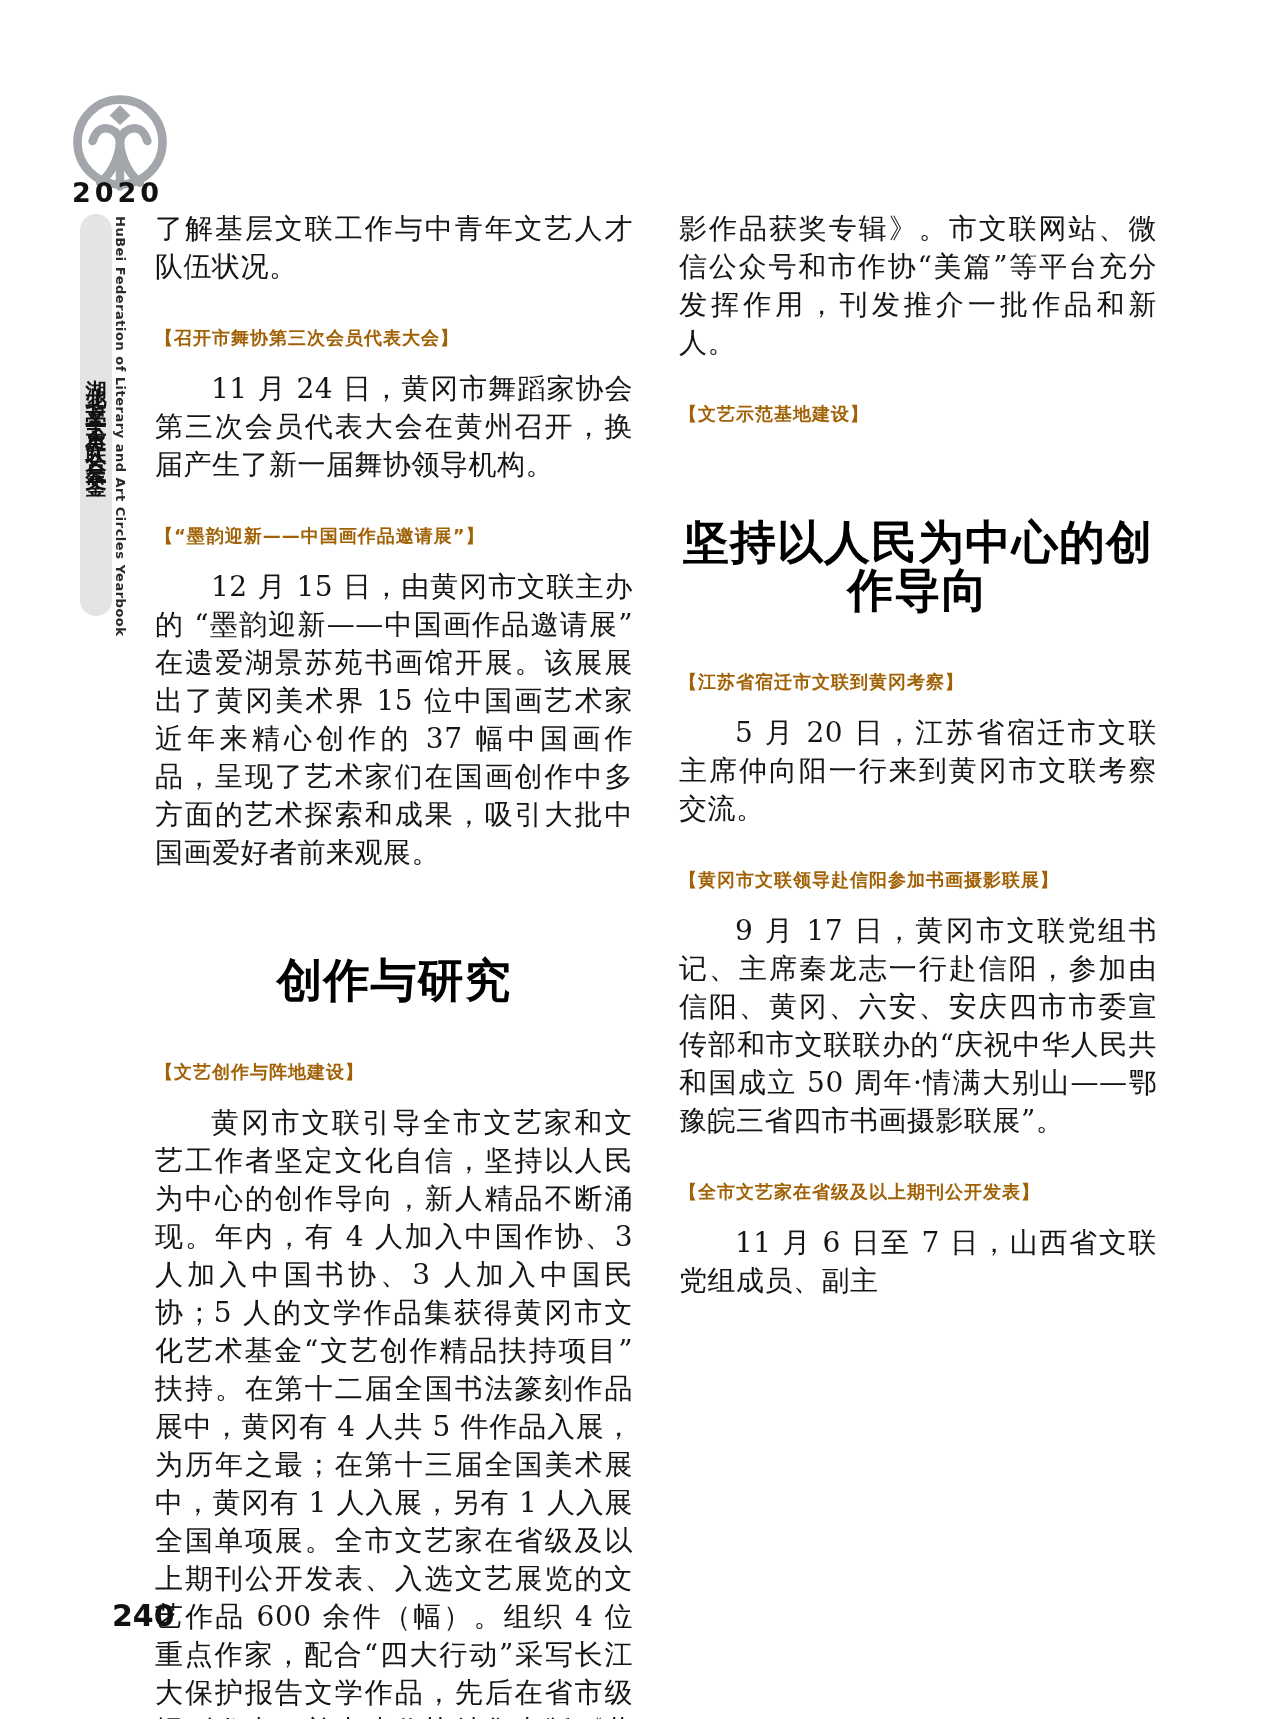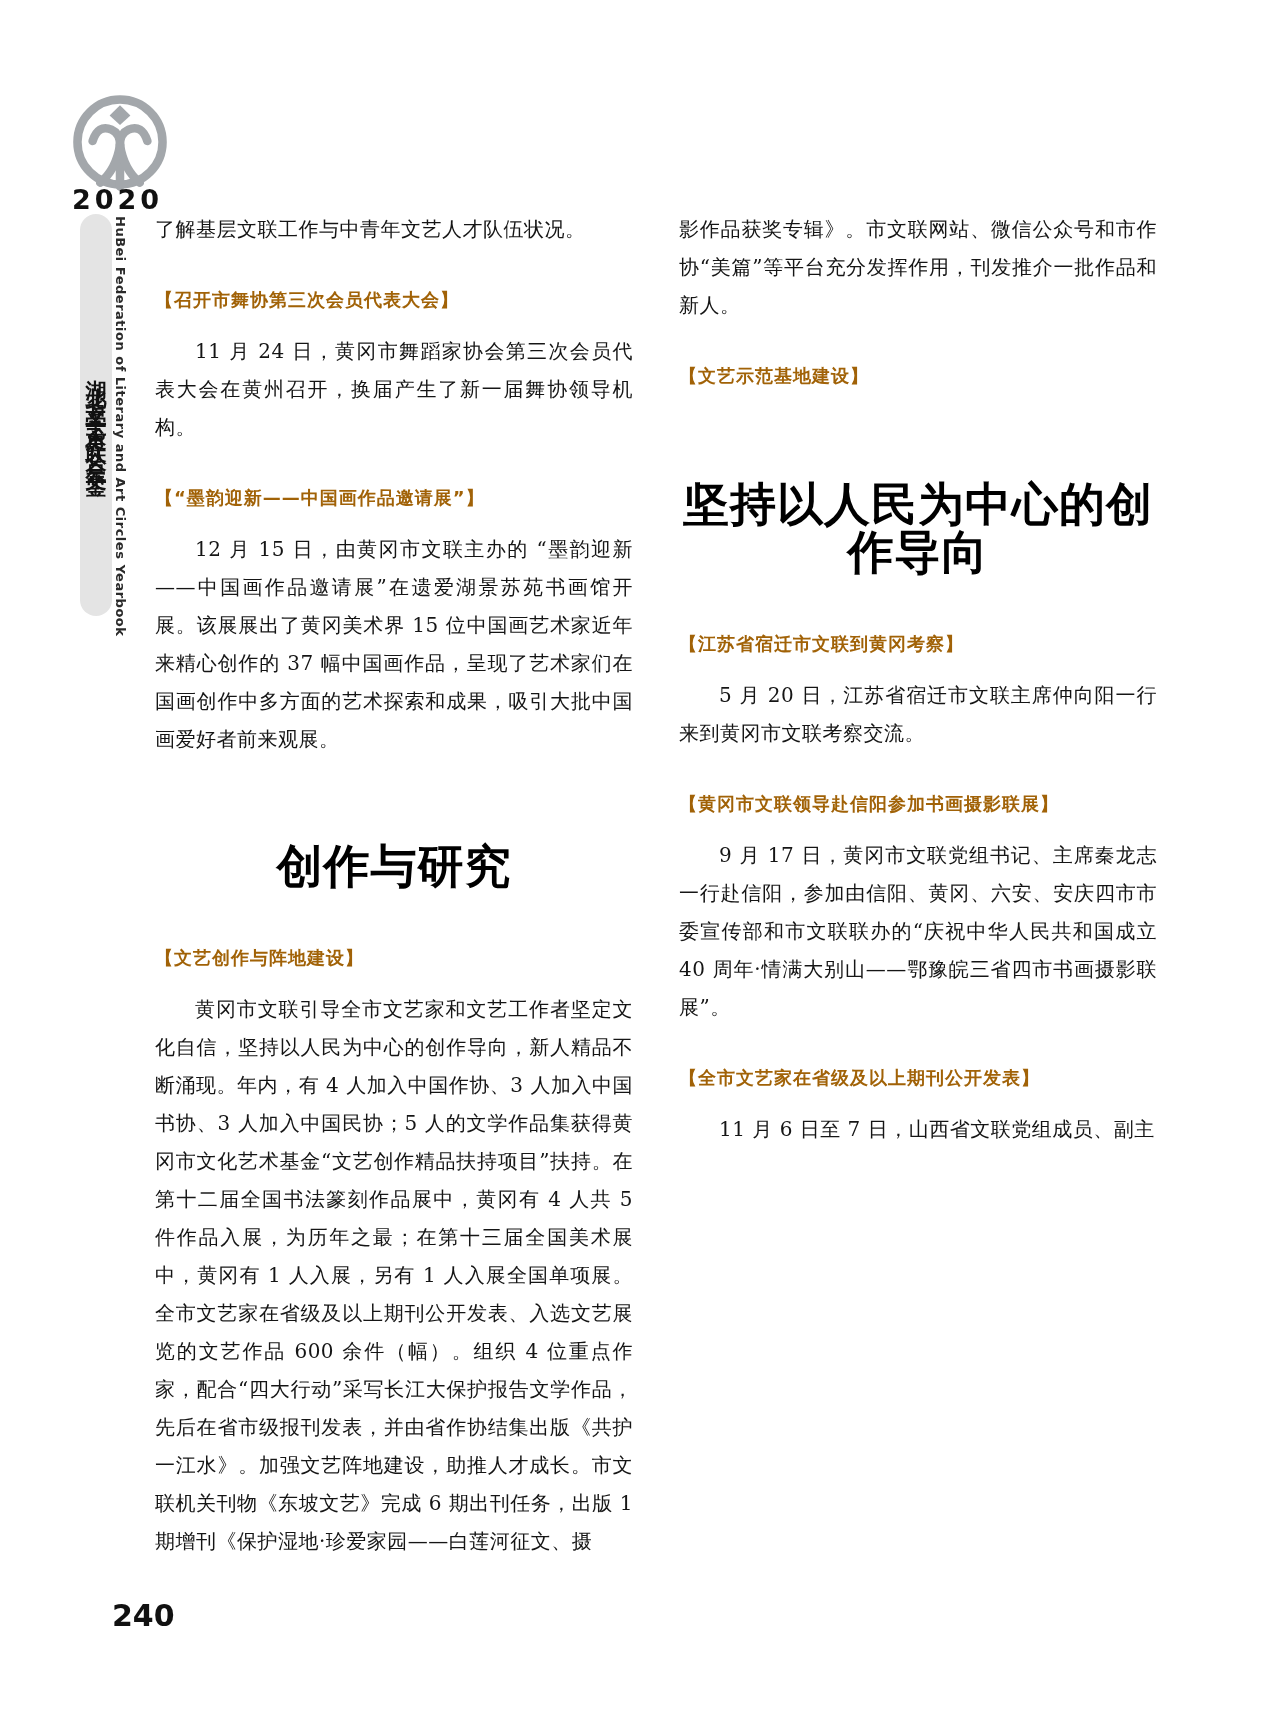--- a/index.html
+++ b/index.html
@@ -13,21 +13,21 @@
     width:1276px;height:1719px;
     background:#ffffff;
     margin:0 auto;
     overflow:hidden;
     font-family:"DejaVu Serif","Liberation Serif",serif;
     color:var(--ink);
   }
   
   .logo{position:absolute;left:68px;top:90px;width:104px;height:104px;}
   .year{
-    position:absolute;left:72px;top:184px;width:100px;
+    position:absolute;left:72px;top:177px;width:100px;
     font-family:"DejaVu Sans","Liberation Sans",sans-serif;
     font-weight:bold;font-size:27px;letter-spacing:4px;color:#111;
   }
   .strip{
     position:absolute;left:80px;top:214px;width:32px;height:402px;
     background:var(--strip-bg);border-radius:16px;
     display:flex;align-items:center;justify-content:center;
     writing-mode:vertical-rl;text-orientation:upright;
     font-family:"DejaVu Sans","Liberation Sans",sans-serif;
     font-weight:bold;font-size:21px;letter-spacing:8px;color:#111;
@@ -37,21 +37,21 @@
     writing-mode:vertical-rl;
     font-family:"DejaVu Sans","Liberation Sans",sans-serif;
     font-weight:bold;font-size:13px;letter-spacing:.5px;color:#2a2a2a;
     white-space:nowrap;
   }
   
   .col{position:absolute;top:210px;width:478px;}
   .col-left{left:155px;}
   .col-right{left:679px;}
   .col p{
-    margin:0;font-size:20px;line-height:38px;
+    margin:0;font-size:28px;line-height:38px;
     text-align:justify;text-justify:inter-ideograph;
     letter-spacing:.5px;
   }
   .col p.indent{text-indent:2em;}
   .col h3{
     margin:32px 0 12px 0;
     font-family:"DejaVu Sans","Liberation Sans",sans-serif;
     font-weight:bold;font-size:18px;line-height:40px;
     letter-spacing:1px;color:#a16207;
   }
@@ -97,19 +97,19 @@
       <h3>【文艺创作与阵地建设】</h3>
       <p class="indent">黄冈市文联引导全市文艺家和文艺工作者坚定文化自信，坚持以人民为中心的创作导向，新人精品不断涌现。年内，有 4 人加入中国作协、3 人加入中国书协、3 人加入中国民协；5 人的文学作品集获得黄冈市文化艺术基金“文艺创作精品扶持项目”扶持。在第十二届全国书法篆刻作品展中，黄冈有 4 人共 5 件作品入展，为历年之最；在第十三届全国美术展中，黄冈有 1 人入展，另有 1 人入展全国单项展。全市文艺家在省级及以上期刊公开发表、入选文艺展览的文艺作品 600 余件（幅）。组织 4 位重点作家，配合“四大行动”采写长江大保护报告文学作品，先后在省市级报刊发表，并由省作协结集出版《共护一江水》。加强文艺阵地建设，助推人才成长。市文联机关刊物《东坡文艺》完成 6 期出刊任务，出版 1 期增刊《保护湿地·珍爱家园——白莲河征文、摄</p>
     </section>
   <section class="col col-right" id="col-right">
       <p>影作品获奖专辑》。市文联网站、微信公众号和市作协“美篇”等平台充分发挥作用，刊发推介一批作品和新人。</p>
       <h3>【文艺示范基地建设】</h3>
       <h2>坚持以人民为中心的创作导向</h2>
       <h3>【江苏省宿迁市文联到黄冈考察】</h3>
       <p class="indent">5 月 20 日，江苏省宿迁市文联主席仲向阳一行来到黄冈市文联考察交流。</p>
       <h3>【黄冈市文联领导赴信阳参加书画摄影联展】</h3>
-      <p class="indent">9 月 17 日，黄冈市文联党组书记、主席秦龙志一行赴信阳，参加由信阳、黄冈、六安、安庆四市市委宣传部和市文联联办的“庆祝中华人民共和国成立 40 周年·情满大别山——鄂豫皖三省四市书画摄影联展”。</p>
+      <p class="indent">9 月 17 日，黄冈市文联党组书记、主席秦龙志一行赴信阳，参加由信阳、黄冈、六安、安庆四市市委宣传部和市文联联办的“庆祝中华人民共和国成立 50 周年·情满大别山——鄂豫皖三省四市书画摄影联展”。</p>
       <h3>【全市文艺家在省级及以上期刊公开发表】</h3>
       <p class="indent">11 月 6 日至 7 日，山西省文联党组成员、副主</p>
     </section>
 
   <div class="page-num">240</div>
 </div>
 
 </body></html>

